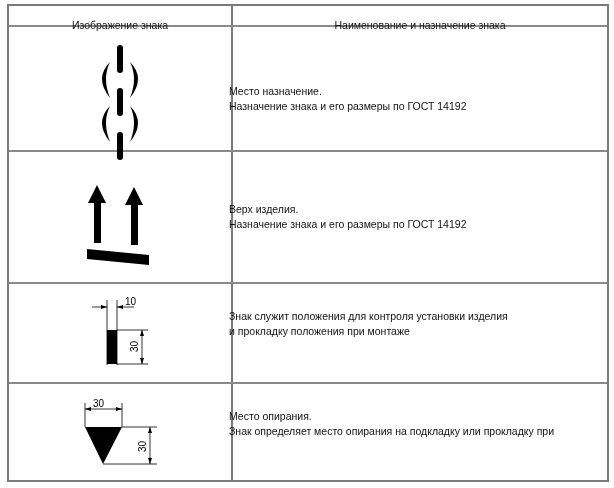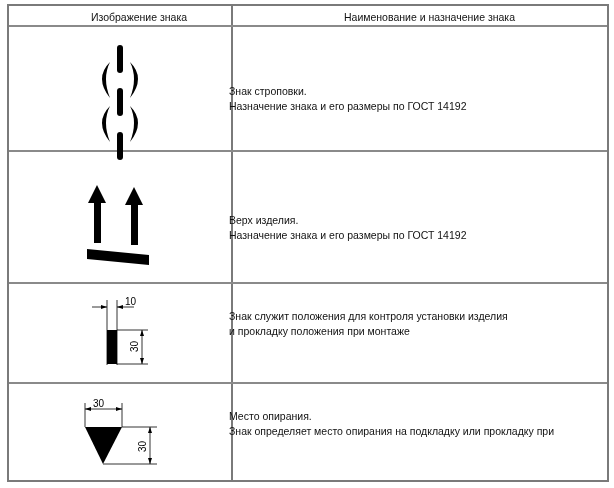--- a/index.html
+++ b/index.html
@@ -1,20 +1,20 @@
 <!DOCTYPE html>
 <html><head>
 <meta charset="utf-8">
 <style>
   html,body{margin:0;padding:0;background:#fff;}
   body{width:614px;height:488px;position:relative;overflow:hidden;font-family:"Liberation Sans",sans-serif;color:#111;}
   .tbl{position:absolute;left:7px;top:4px;width:602px;height:478px;border:2px solid #7a7a7a;box-sizing:border-box;}
   .vline{position:absolute;left:222px;top:0;bottom:0;width:2px;background:#7a7a7a;}
   .hline{position:absolute;left:0;right:0;height:2px;background:#8a8a8a;}
-  .hdr{position:absolute;top:4px;height:14px;font-size:10.5px;display:flex;align-items:center;justify-content:center;margin-left:19px;}
+  .hdr{position:absolute;top:12px;height:14px;font-size:10.5px;display:flex;align-items:center;justify-content:center;}
   .row-text{position:absolute;left:229px;font-size:10.5px;line-height:15px;}
   .row-text div{white-space:nowrap;}
   svg{position:absolute;}
 </style>
 </head>
 <body>
 
 <div class="tbl">
   <div class="vline"></div>
   <div class="hline" style="top:19px"></div>
@@ -29,30 +29,30 @@
 <svg style="left:90px;top:40px" width="60" height="120" viewBox="0 0 60 120">
   <rect x="27" y="5" width="6" height="28" rx="3" fill="#000"></rect>
   <path d="M20 22 Q4 38 20 58 Q12 38 20 22Z" fill="#000"></path>
   <path d="M40 22 Q56 38 40 58 Q48 38 40 22Z" fill="#000"></path>
   <rect x="27" y="48" width="6" height="28" rx="3" fill="#000"></rect>
   <path d="M20 66 Q4 82 20 102 Q12 82 20 66Z" fill="#000"></path>
   <path d="M40 66 Q56 82 40 102 Q48 82 40 66Z" fill="#000"></path>
   <rect x="27" y="92" width="6" height="28" rx="3" fill="#000"></rect>
 </svg>
 <div class="row-text" style="top:84px">
-  <div>Знак строповки.</div>
+  <div>Место назначение.</div>
   <div>Назначение знака и его размеры по ГОСТ 14192</div>
 </div>
 
 <svg style="left:85px;top:185px" width="70" height="85" viewBox="0 0 70 85">
   <polygon points="12,0 3,18 9,18 9,58 16,58 16,18 21,18" fill="#000"></polygon>
   <polygon points="49,2 40,20 46,20 46,60 53,60 53,20 58,20" fill="#000"></polygon>
   <polygon points="2,64 64,70 64,80 2,74" fill="#000"></polygon>
 </svg>
-<div class="row-text" style="top:213px">
+<div class="row-text" style="top:202px">
   <div>Верх изделия.</div>
   <div>Назначение знака и его размеры по ГОСТ 14192</div>
 </div>
 
 <svg style="left:90px;top:295px" width="70" height="75" viewBox="0 0 70 75">
   <line x1="17" y1="5" x2="17" y2="70" stroke="#000" stroke-width="0.8"></line>
   <line x1="27" y1="5" x2="27" y2="70" stroke="#000" stroke-width="0.8"></line>
   <line x1="2" y1="12" x2="17" y2="12" stroke="#000" stroke-width="0.8"></line>
   <polygon points="17,12 11,10 11,14" fill="#000"></polygon>
   <line x1="27" y1="12" x2="44" y2="12" stroke="#000" stroke-width="0.8"></line>

